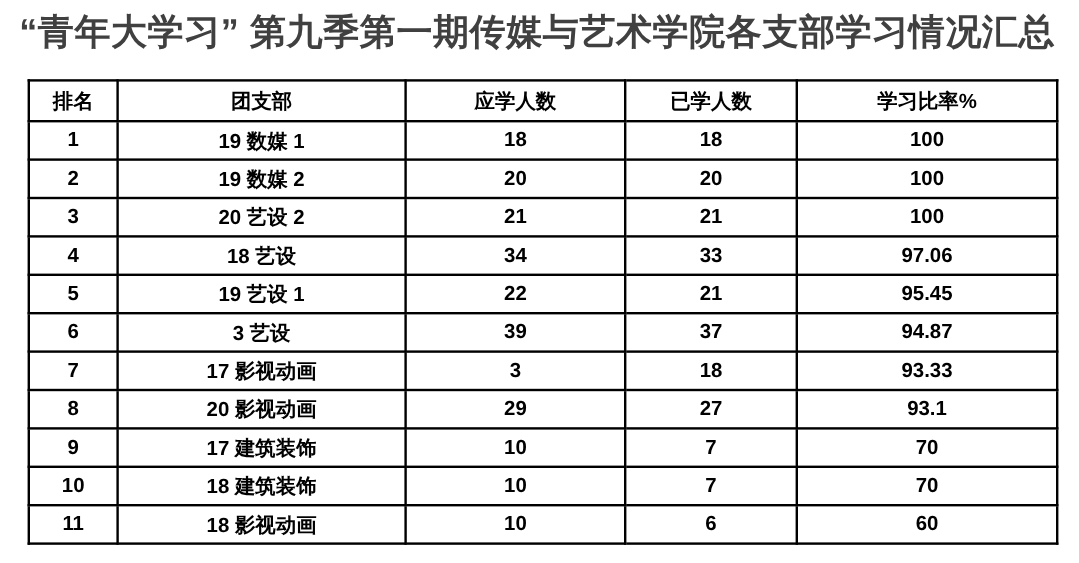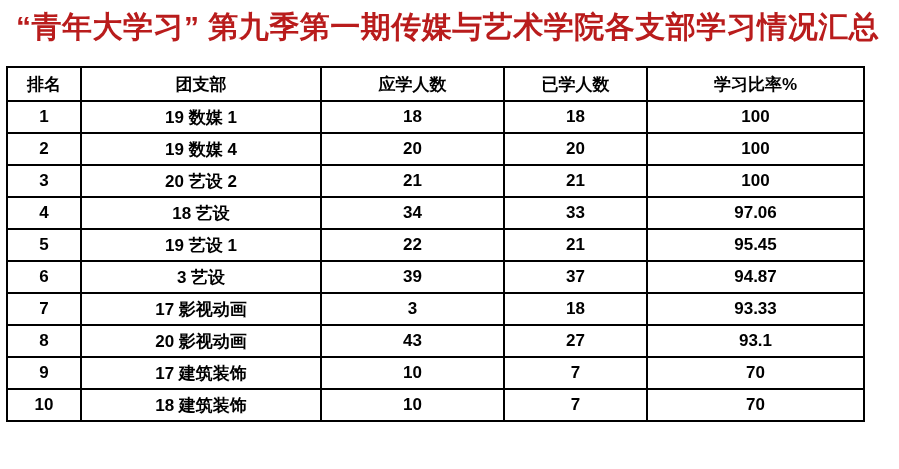--- a/index.html
+++ b/index.html
@@ -18,27 +18,27 @@
     background: #ffffff;
     position: relative;
   }
   .doc-title {
     font-size: 30px;
     font-weight: bold;
     letter-spacing: 0.5px;
     margin: 0;
     padding: 7px 0 0 16px;
     white-space: nowrap;
-    color: #b91c1c;
+    color: #404040;
   }
   table.summary {
     border-collapse: collapse;
     table-layout: fixed;
     position: absolute;
-    left: 6px;
+    left: 23px;
     top: 66px;
     width: 857px;
     border: 2px solid #b91c1c;
     background: #ffffff;
   }
   table.summary th,
   table.summary td {
     border: 2px solid #000000;
     text-align: center;
     vertical-align: middle;
@@ -84,21 +84,21 @@
     <tbody>
         <tr>
           <td>1</td>
           <td>19 数媒 1</td>
           <td>18</td>
           <td>18</td>
           <td>100</td>
         </tr>
         <tr>
           <td>2</td>
-          <td>19 数媒 4</td>
+          <td>19 数媒 2</td>
           <td>20</td>
           <td>20</td>
           <td>100</td>
         </tr>
         <tr>
           <td>3</td>
           <td>20 艺设 2</td>
           <td>21</td>
           <td>21</td>
           <td>100</td>
@@ -127,34 +127,41 @@
         <tr>
           <td>7</td>
           <td>17 影视动画</td>
           <td>3</td>
           <td>18</td>
           <td>93.33</td>
         </tr>
         <tr>
           <td>8</td>
           <td>20 影视动画</td>
-          <td>43</td>
+          <td>29</td>
           <td>27</td>
           <td>93.1</td>
         </tr>
         <tr>
           <td>9</td>
           <td>17 建筑装饰</td>
           <td>10</td>
           <td>7</td>
           <td>70</td>
         </tr>
         <tr>
           <td>10</td>
           <td>18 建筑装饰</td>
           <td>10</td>
           <td>7</td>
           <td>70</td>
         </tr>
+        <tr>
+          <td>11</td>
+          <td>18 影视动画</td>
+          <td>10</td>
+          <td>6</td>
+          <td>60</td>
+        </tr>
       </tbody>
   </table>
 
 </div>
 
 </body></html>

